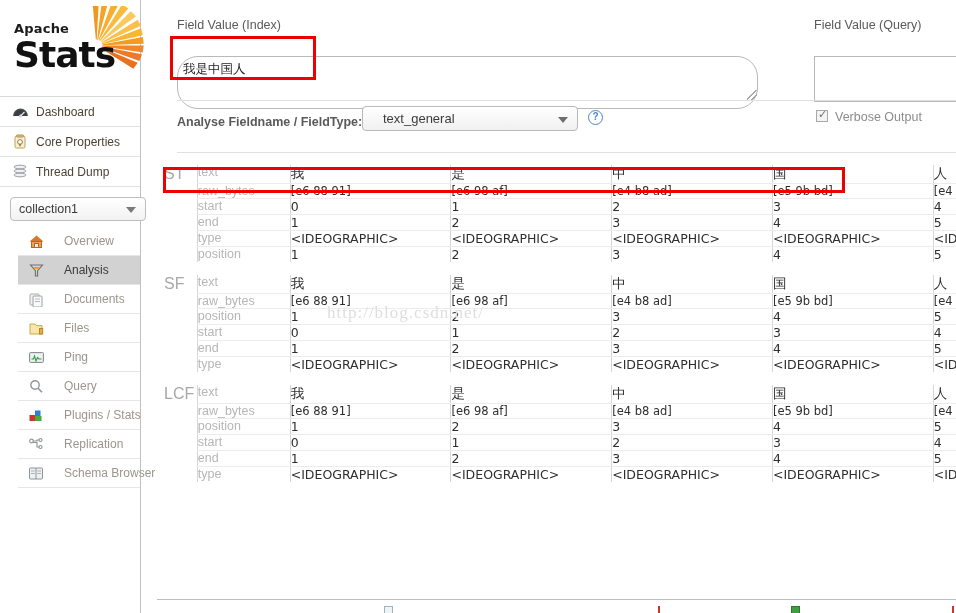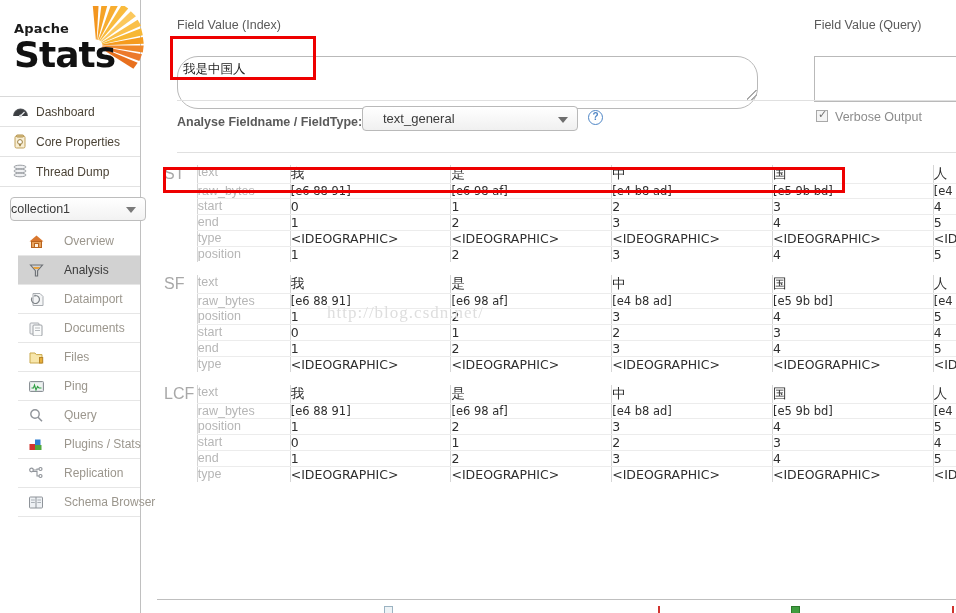--- a/index.html
+++ b/index.html
@@ -57,21 +57,21 @@
   }
   .nav-item .lbl { line-height: 1; }
 
   .core-select-wrap { padding: 10px 10px 6px 10px; }
   .core-select {
     position: relative;
     height: 24px; width: 136px;
     border: 1px solid #bdbdbd; border-radius: 4px;
     background: linear-gradient(#ffffff, #f2f2f2);
     font-size: 12.5px; color: #3b3b3b;
-    line-height: 22px; 
+    line-height: 22px; padding-left: 8px;
     cursor: pointer;
   }
   .core-select .caret {
     position: absolute; right: 9px; top: 9px;
     width: 0; height: 0;
     border-left: 5px solid transparent;
     border-right: 5px solid transparent;
     border-top: 6px solid #7a7a7a;
   }
 
@@ -341,30 +341,20 @@
           <svg width="17" height="15" viewBox="0 0 17 15">
             <path d="M2.5,2 L14.5,2 L9.6,7.6 L9.6,13 L7.4,13 L7.4,7.6 Z" fill="none" stroke="#6c7075" stroke-width="1.1"></path>
             <path d="M4.8,4 L12.2,4 L10.4,6 L6.6,6 Z" fill="#e8a13a"></path>
           </svg>
         </span>
         <span class="lbl">Analysis</span>
       </div>
       <div class="nav-item">
         <span class="ico">
           <svg width="17" height="15" viewBox="0 0 17 15">
-            <path d="M5,1.5 h7 l3,3 v9 h-10 Z" fill="#f4f5f6" stroke="#a8acb1"></path>
-            <path d="M4,5.5 a4,4 0 1 0 3.5,-2" fill="none" stroke="#7e8387" stroke-width="1.2"></path>
-            <path d="M7,2.2 L8.3,4.2 L5.6,4.6 Z" fill="#7e8387"></path>
-          </svg>
-        </span>
-        <span class="lbl">Dataimport</span>
-      </div>
-      <div class="nav-item">
-        <span class="ico">
-          <svg width="17" height="15" viewBox="0 0 17 15">
             <rect x="2" y="2" width="9" height="11" rx="1" fill="#f2f3f4" stroke="#a8acb1"></rect>
             <rect x="5" y="4" width="9" height="11" rx="1" fill="#fafbfb" stroke="#9ca0a5"></rect>
             <line x1="7" y1="7" x2="12" y2="7" stroke="#b6babe"></line>
             <line x1="7" y1="9.5" x2="12" y2="9.5" stroke="#b6babe"></line>
           </svg>
         </span>
         <span class="lbl">Documents</span>
       </div>
       <div class="nav-item">
         <span class="ico">

